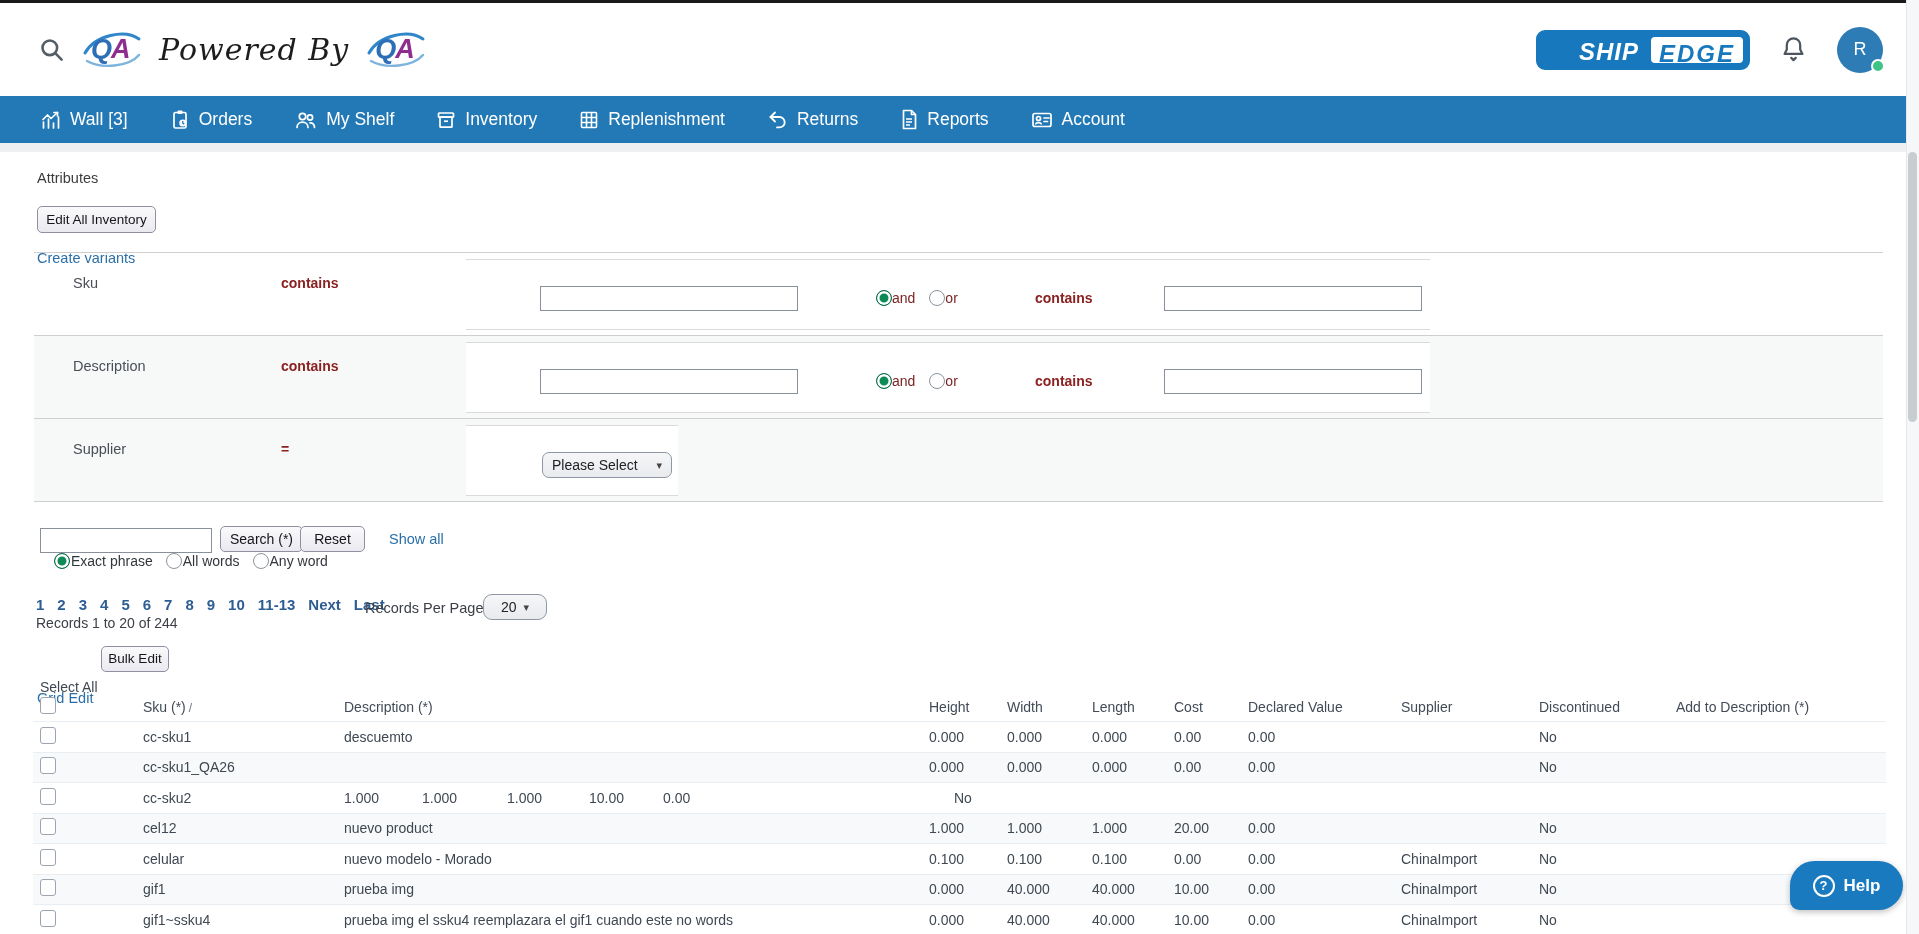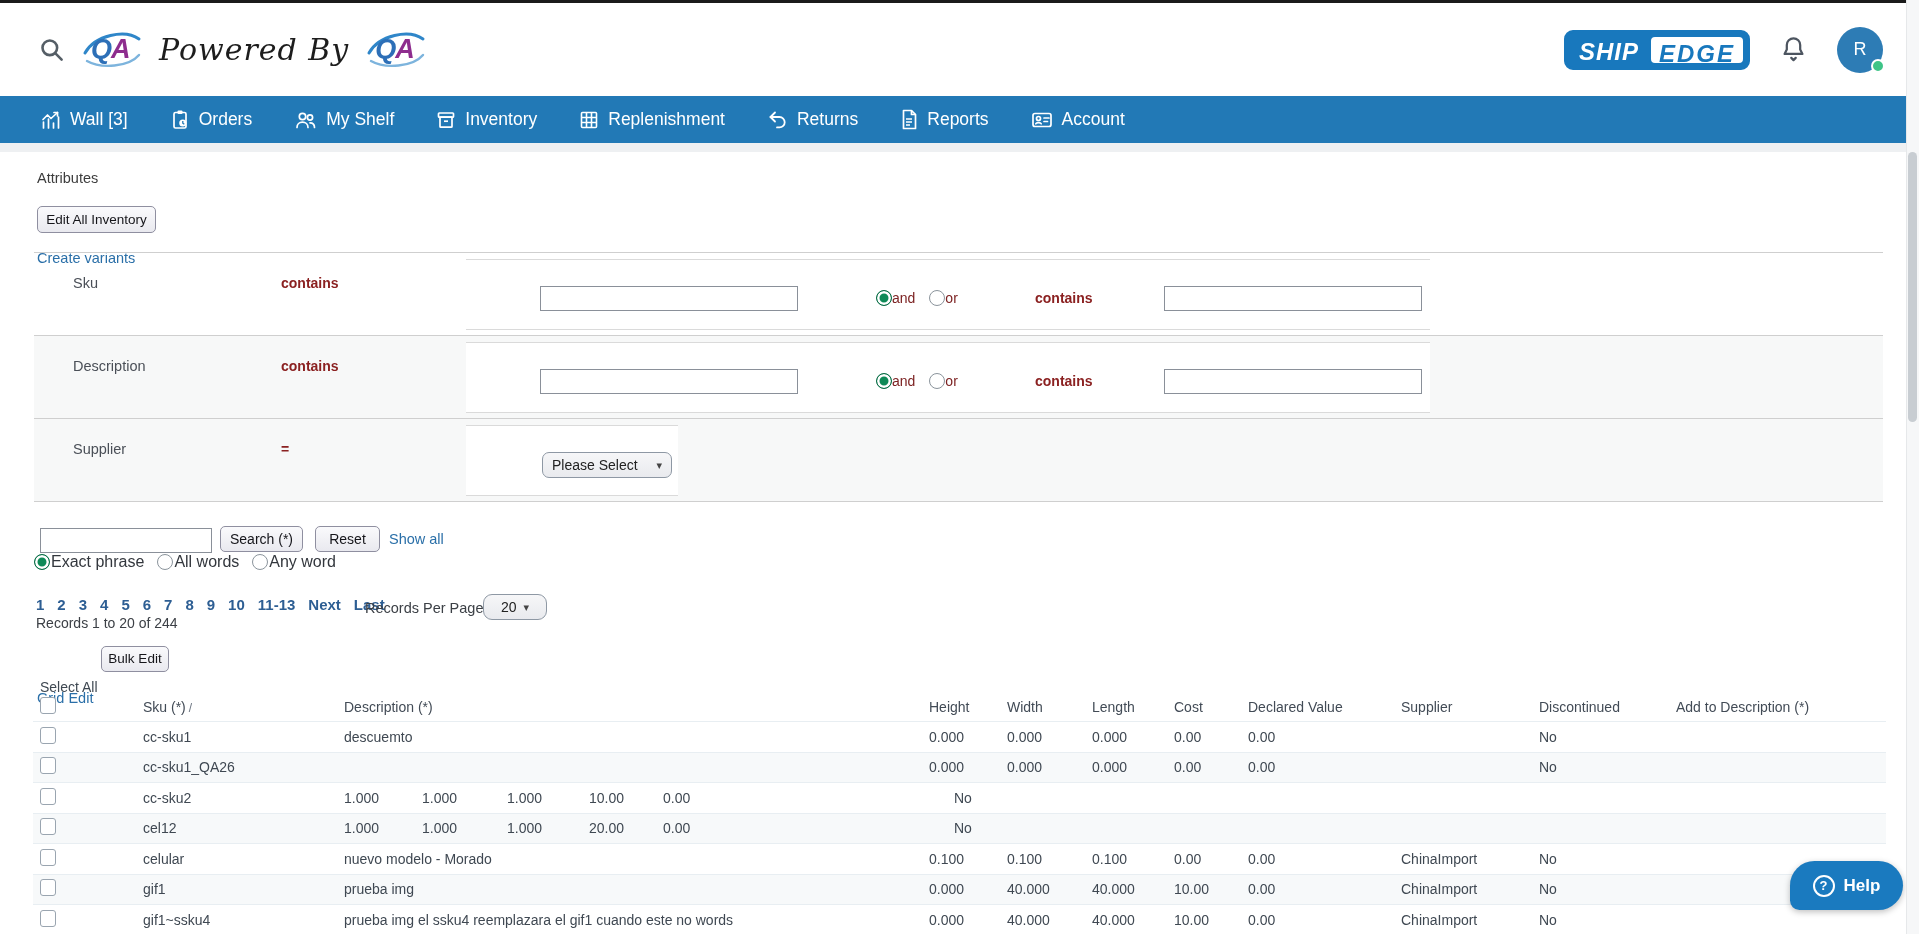--- a/index.html
+++ b/index.html
@@ -11,21 +11,21 @@
   .topbar { position:absolute; left:0; top:0; width:1919px; height:96px; background:#fff; }
   .topbar::before { content:""; position:absolute; left:0; top:0; width:100%; height:3px; background:#1b1b1b; }
   .tb-left { position:absolute; left:38px; top:3px; height:93px; display:flex; align-items:center; gap:16px; }
   .tb-right { position:absolute; right:36px; top:3px; height:93px; display:flex; align-items:center; gap:30px; }
   .search-glyph svg { display:block; }
   .qa-logo { position:relative; width:62px; height:54px; }
   .qa-logo svg { position:absolute; left:0; top:0; }
   .qa-text { position:absolute; left:10px; top:11px; font-size:27px; font-weight:bold; font-style:italic; letter-spacing:-1px; }
   .qa-text .q { color:#2d6fb7; } .qa-text .a { color:#8e2d8e; }
   .powered { font-family:"DejaVu Serif", serif; font-style:italic; font-size:30px; color:#1d1d1d; letter-spacing:1px; }
-  .shipedge { display:flex; align-items:stretch; border:3px solid #1878bd; border-radius:9px; overflow:hidden; height:40px; background:#1878bd; }
+  .shipedge { display:flex; align-items:stretch; border:3px solid #1878bd; border-radius:9px; overflow:hidden; height:40px; background:#1878bd;padding-left:28px; }
   .se-ship { background:#1878bd; color:#fff; font-weight:800; font-style:italic; font-size:24px; letter-spacing:1px; padding:5px 8px 0 12px; }
   .se-edge { background:#fff; color:#1878bd; font-weight:800; font-style:italic; font-size:24px; letter-spacing:2px;
              border:2px solid #1878bd; border-radius:6px; margin:2px; padding:3px 8px 0 8px; }
   .bell svg { display:block; }
   .avatar { position:relative; width:46px; height:46px; border-radius:50%; background:var(--avatar-blue,#2d7cb5);
             color:#fff; font-size:18px; display:flex; align-items:center; justify-content:center; }
   .avatar .dot { position:absolute; right:-2px; bottom:0; width:14px; height:14px; border-radius:50%;
                  background:var(--online-green,#3ec487); border:2px solid #fff; }
 
   
@@ -62,23 +62,23 @@
   .andor .radio.or { margin-left:14px; }
   .f-op2 { position:absolute; left:569px; top:30px; font-size:14px; color:var(--op-red,#8b2121); font-weight:bold; }
   .select { display:inline-flex; align-items:center; justify-content:space-between; background:linear-gradient(#f6f6f8,#e9eaee);
             border:1px solid #8e98a4; border-radius:7px; font-size:14px; color:#222; cursor:pointer; }
   .supplier-select { position:absolute; left:76px; top:26px; width:130px; height:26px; padding:0 9px; }
   .chev { font-size:11px; color:#444; }
 
   
   .search-input { position:absolute; left:40px; top:528px; width:172px; }
   .btn-search { position:absolute; left:220px; top:526px; width:83px; height:26px; font-size:14px; line-height:24px; }
-  .btn-reset { position:absolute; left:315px; top:526px; width:65px; height:26px; font-size:14px; line-height:24px; }
+  .btn-reset { position:absolute; left:300px; top:526px; width:65px; height:26px; font-size:14px; line-height:24px; }
   .show-all { position:absolute; left:389px; top:531px; font-size:14.5px; }
-  .match-radios { position:absolute; left:34px; top:553px; display:flex; align-items:flex-start; gap:13px; font-size:16px; color:#33373d; }
+  .match-radios { position:absolute; left:54px; top:553px; display:flex; align-items:flex-start; gap:13px; font-size:14px; color:#33373d; }
   .match-radios .grp { display:flex; align-items:center; gap:1px; }
 
   
   .pagination { position:absolute; left:36px; top:596px; display:flex; gap:13px; font-size:15px; font-weight:bold; color:var(--page-link,#2d5e93); }
   .pagination span { cursor:pointer; }
   .rpp-label { position:absolute; left:365px; top:600px; font-size:14.5px; color:#3c4046; }
   .rpp-select { position:absolute; left:483px; top:594px; width:64px; height:26px; padding:0 17px; border-radius:9px; }
   .rec-summary { position:absolute; left:36px; top:615px; font-size:14px; color:#3c4046; }
 
   
@@ -378,20 +378,21 @@
       <span class="c-cost">10.00</span>
       <span class="c-dv">0.00</span>
       <span class="c-sup"></span>
       <span class="c-disc">No</span>
       <span class="c-add"></span>
     </div>
 
     <div class="trow alt">
       <span class="c-check"><input type="checkbox" class="cbx" style=""></span>
       <span class="c-sku">cel12</span>
+      <span class="c-desc">nuevo product</span>
       <span class="c-h">1.000</span>
       <span class="c-w">1.000</span>
       <span class="c-l">1.000</span>
       <span class="c-cost">20.00</span>
       <span class="c-dv">0.00</span>
       <span class="c-sup"></span>
       <span class="c-disc">No</span>
       <span class="c-add"></span>
     </div>
 

